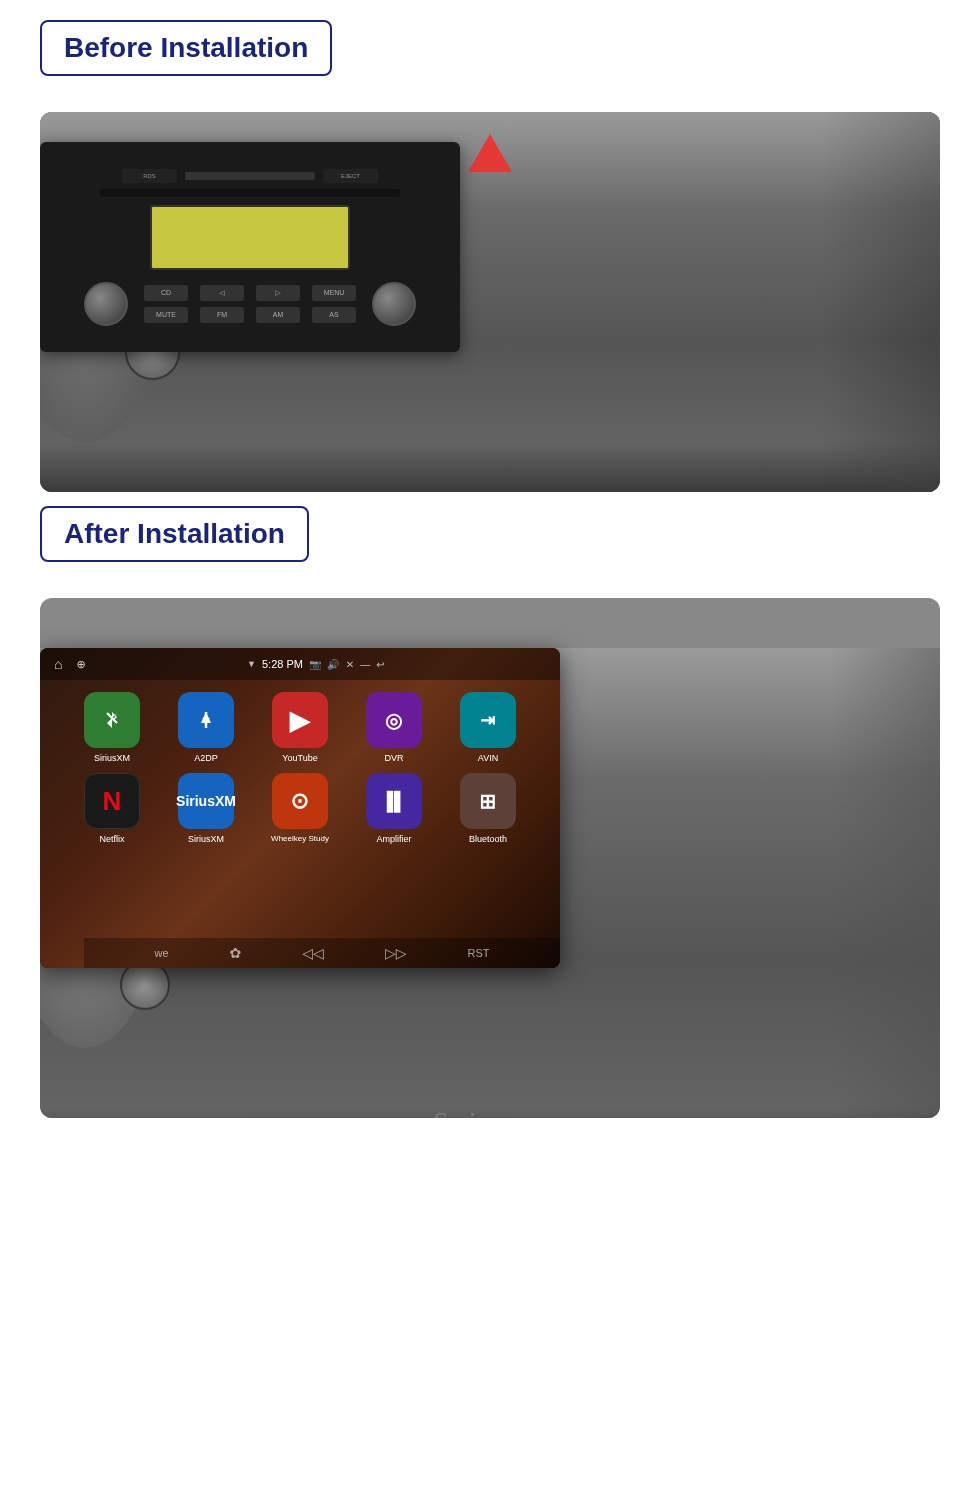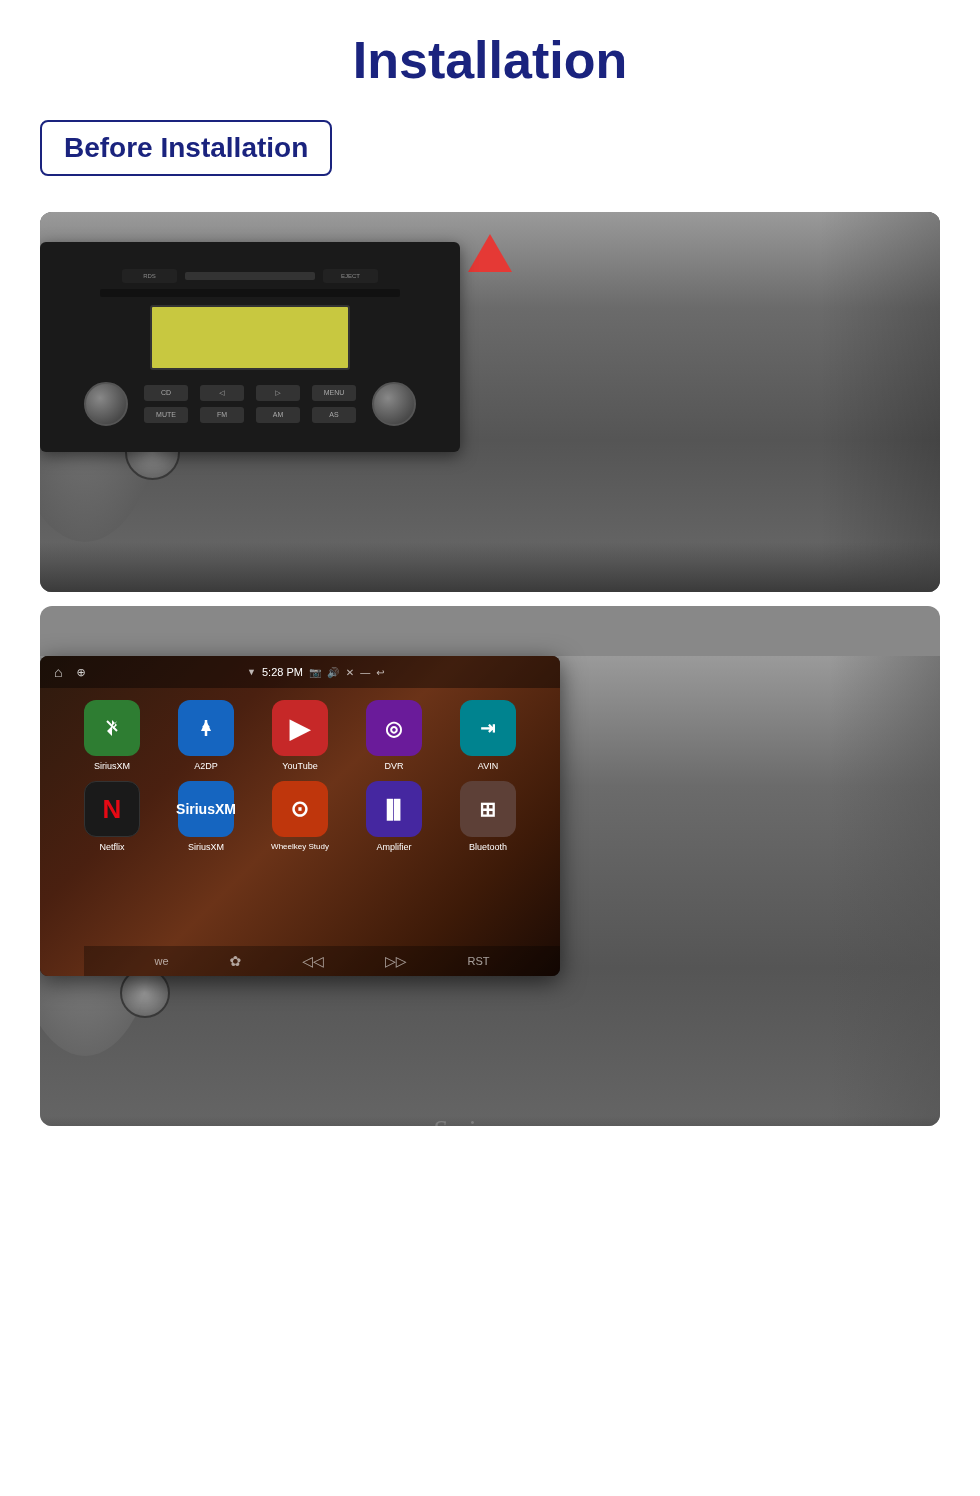--- a/index.html
+++ b/index.html
@@ -260,21 +260,20 @@
       position: relative;
       background: linear-gradient(180deg, #9a9a9a 0%, #6b6b6b 25%, #555 60%, #6a6a6a 100%);
     }
   </style>
 </head>
 <body>
 
 <div class="page-wrapper">
 
   
-  <h1 class="main-title">Installation</h1>
 
   
   <div class="section-label">
     <span>Before Installation</span>
   </div>
 
   
   <div class="car-image-container">
     <div class="original-car-mock">
 
@@ -321,20 +320,23 @@
         <div style="position:absolute;right:0;top:0;width:120px;height:100%;background:linear-gradient(90deg,transparent,rgba(0,0,0,0.2));"></div>
 
         <div style="position:absolute;bottom:0;left:0;right:0;height:50px;background:linear-gradient(0deg,#3a3a3a,transparent);"></div>
       </div>
     </div>
   </div>
 
   
 
   
+  <div class="section-label">
+    <span>After Installation</span>
+  </div>
 
   
   <div class="car-image-container" style="height:520px;">
     <div class="after-car-interior" style="height:100%;">
 
       <div style="position:absolute;top:28px;left:50%;transform:translateX(-50%);width:0;height:0;border-left:24px solid transparent;border-right:24px solid transparent;border-bottom:42px solid #e53935;"></div>
 
       <div style="position:absolute;left:-25px;top:52%;transform:translateY(-50%);width:140px;height:260px;background:radial-gradient(ellipse at center,#999 0%,#555 100%);border-radius:50%;opacity:0.7;"></div>
 
       <div style="position:absolute;left:80px;top:60%;width:50px;height:50px;background:radial-gradient(circle,#aaa,#555);border-radius:50%;opacity:0.85;border:2px solid #333;"></div>

